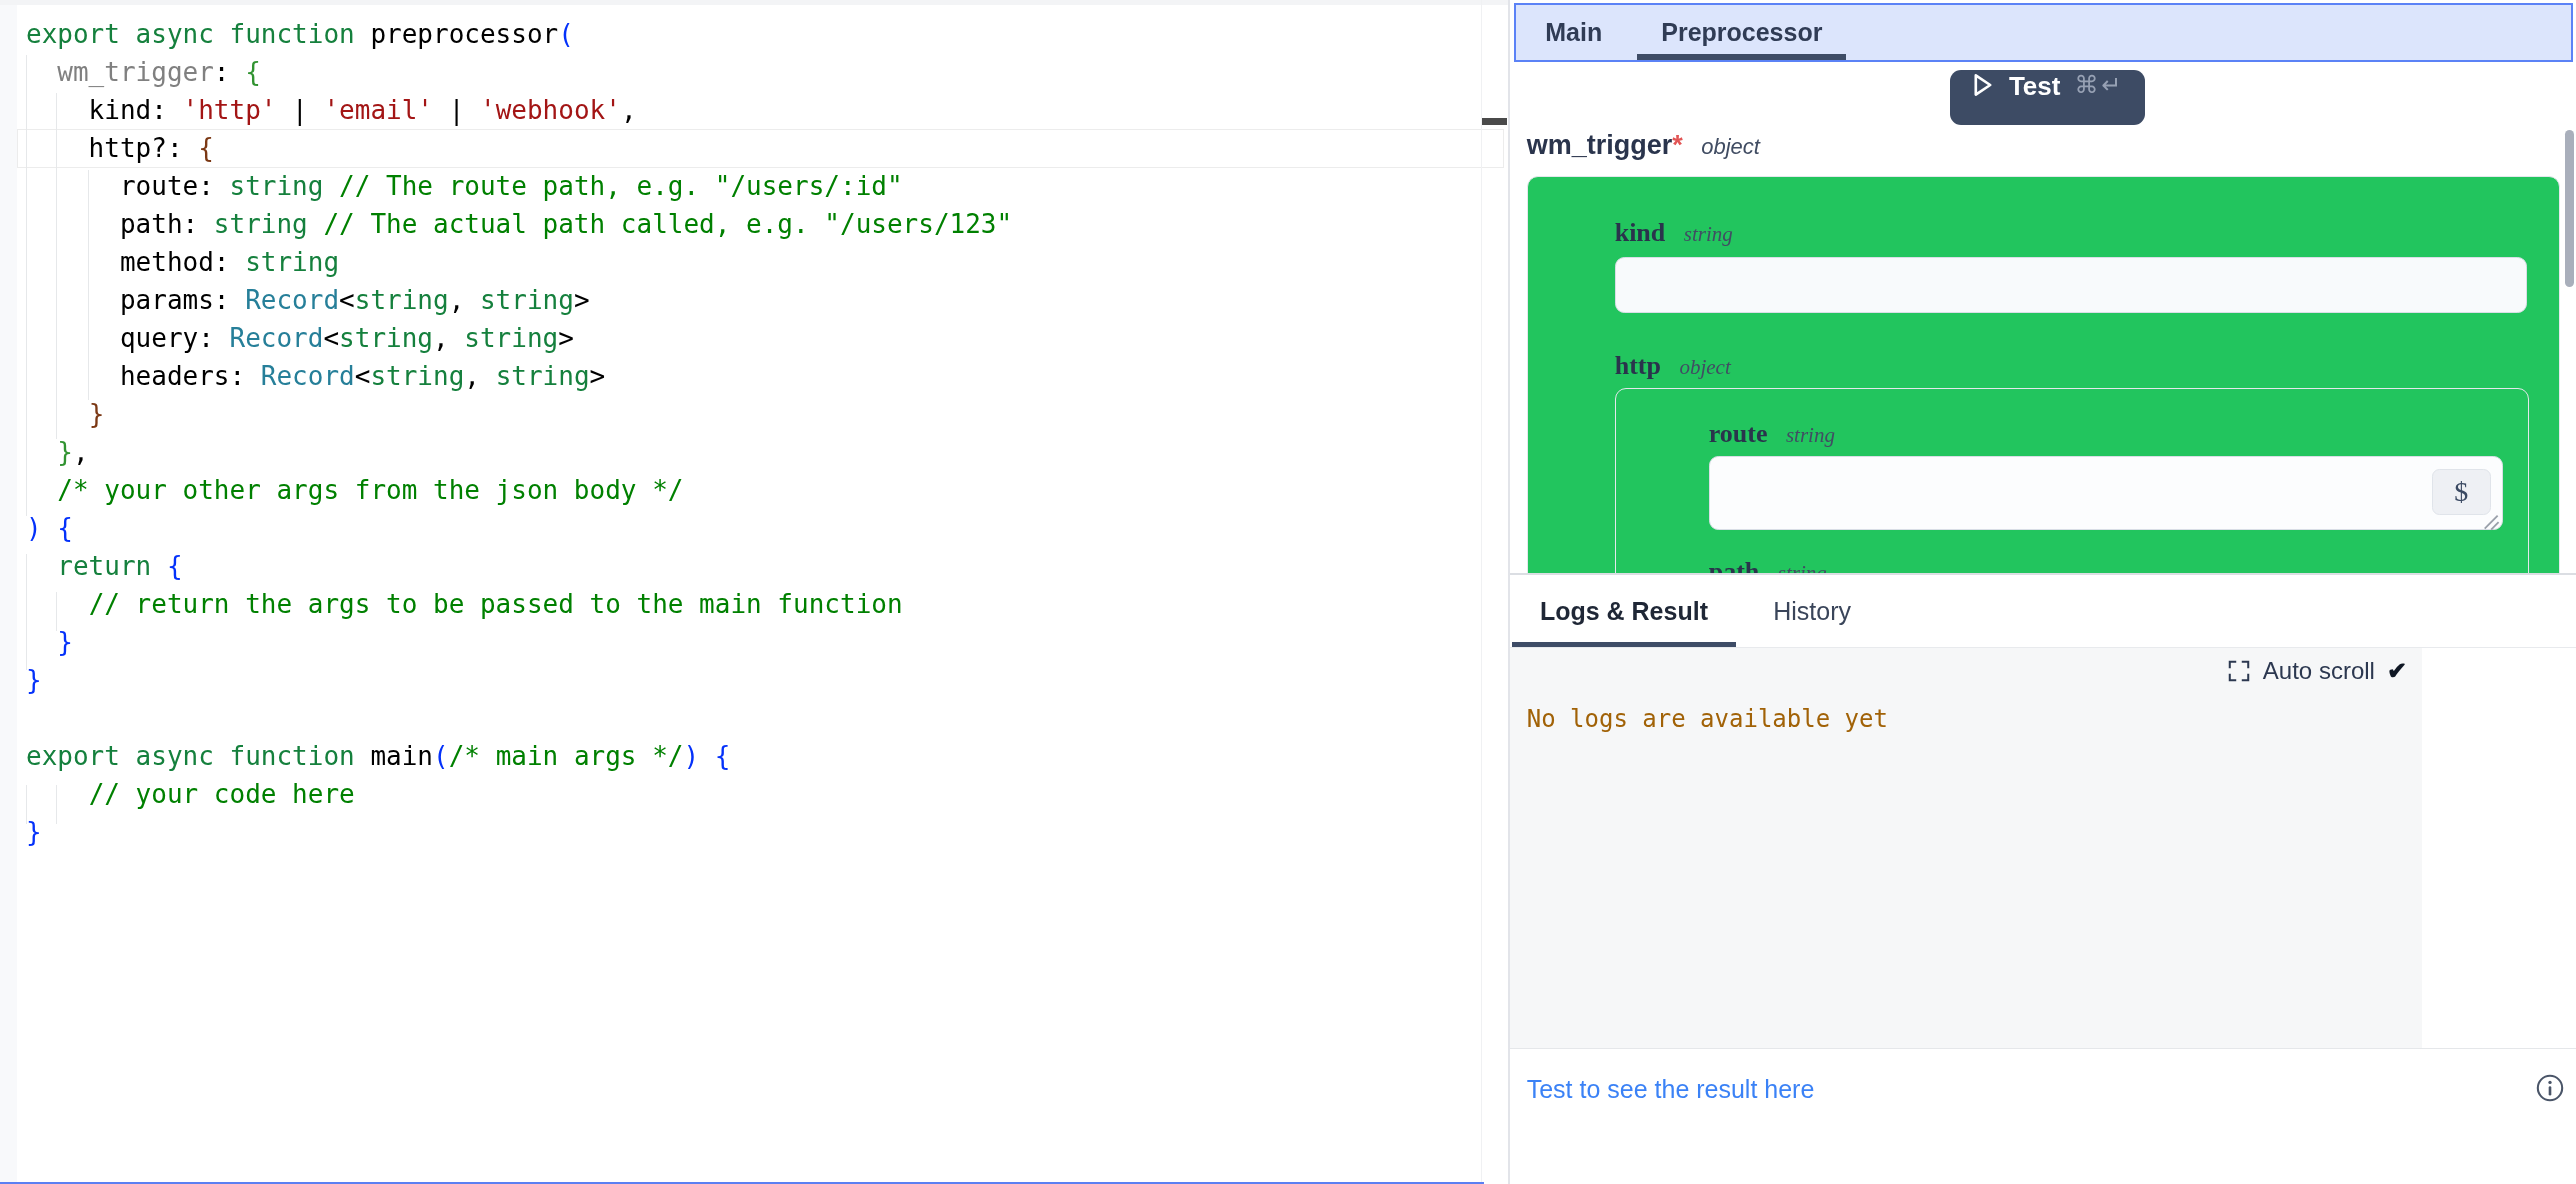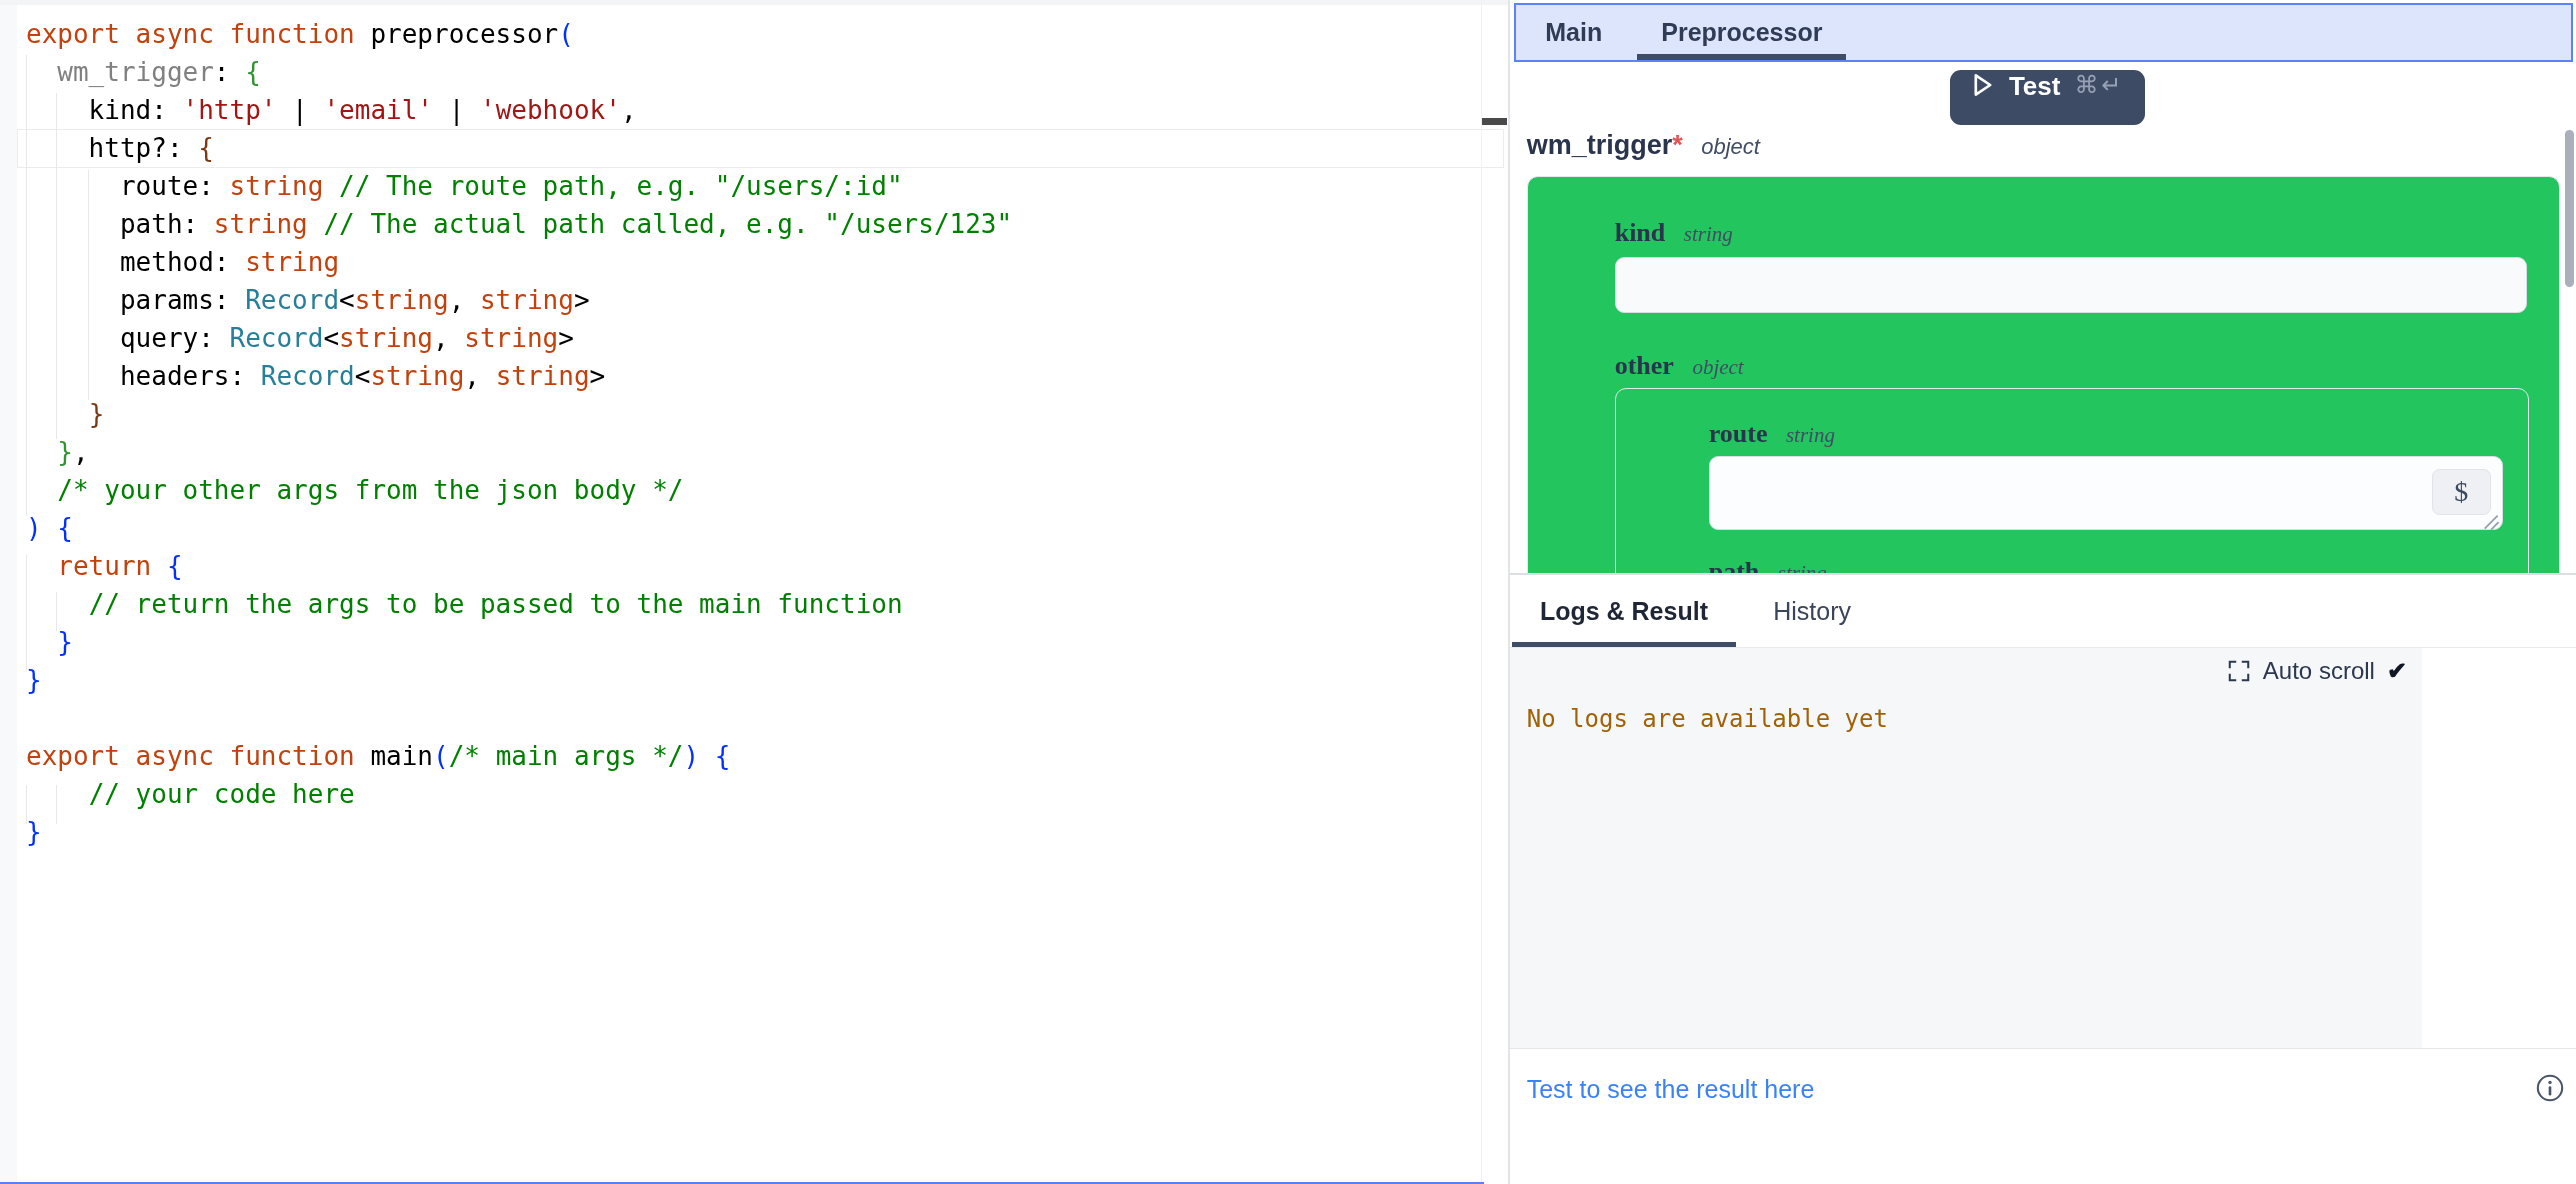--- a/index.html
+++ b/index.html
@@ -7,21 +7,21 @@
          font-family:"Liberation Sans",sans-serif;}
   #stage *{box-sizing:border-box;}
   .abs{position:absolute;}
 
   
   .editor{left:0;top:0;width:1508px;height:1184px;background:#fff;}
   .topstrip{left:0;top:0;width:1508px;height:4.6px;background:#f3f4f6;}
   .gutter{left:0;top:4.6px;width:16.7px;height:1180px;background:#f8f9fb;}
   .code{left:26px;top:15px;font:26px/38px "DejaVu Sans Mono",monospace;white-space:pre;color:#000;}
   .cl{height:38px;}
-  .tk-kw{color:#c2410c}.tk-fn{color:#000000}.tk-pm{color:#808080}.tk-pl{color:#000000}
+  .tk-kw{color:#15803d}.tk-fn{color:#000000}.tk-pm{color:#808080}.tk-pl{color:#000000}
   .tk-st{color:#a31515}.tk-cm{color:#008000}.tk-ty{color:#267f99}
   .tk-b1{color:#0431fa}.tk-b2{color:#319331}.tk-b3{color:#7b3814}
   .guide{width:0.9px;background:#e6e8ea;}
   .linehl{left:16.7px;top:129px;width:1487px;height:39px;border:1.9px solid #ececec;background:transparent;}
   .rulermark{left:1482px;top:118px;width:25px;height:6.5px;background:#4a4a4a;}
   .vline1{left:1481px;top:0;width:0.9px;height:1184px;background:#f0f1f3;}
   .paneldivider{left:1508px;top:0;width:1.9px;height:1184px;background:#e2e4e9;cursor:col-resize;}
   .bluebar{left:0;top:1182px;width:1484px;height:2.8px;background:#5b7ff2;}
 
   
@@ -124,21 +124,21 @@
 
       <div class="abs objbox" style="left:16.7px;top:176px;width:1033px;height:518px">
 
         <div class="abs lblrow" style="left:87px;top:41px">
           <span class="proplabel">kind</span>
           <span class="proptype">string</span>
         </div>
         <div class="abs field kindfield" style="left:87px;top:80px;width:912px;height:56px"></div>
 
         <div class="abs lblrow" style="left:87px;top:174px">
-          <span class="proplabel">other</span>
+          <span class="proplabel">http</span>
           <span class="proptype">object</span>
         </div>
 
         <div class="abs objbox" style="left:87px;top:211px;width:914px;height:389px">
 
           <div class="abs lblrow" style="left:93px;top:30px">
             <span class="proplabel">route</span>
             <span class="proptype">string</span>
           </div>
           <div class="abs field routefield" style="left:93px;top:67px;width:794px;height:74px">

